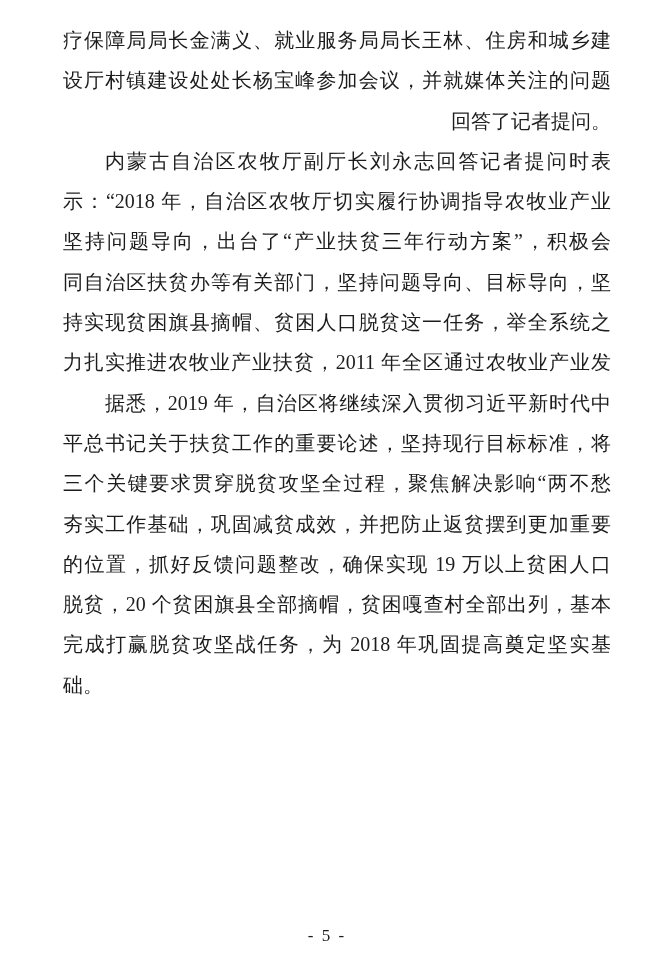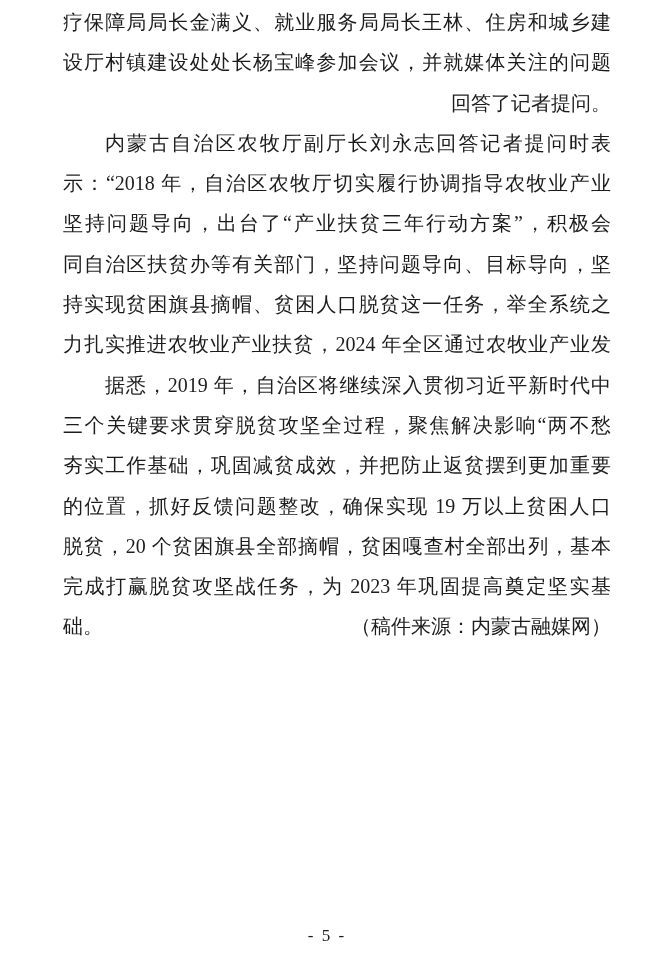--- a/index.html
+++ b/index.html
@@ -12,21 +12,21 @@
     width: 654px;
     height: 963px;
     background: #ffffff;
     color: #1c1c1c;
     font-family: "Liberation Serif", "DejaVu Serif", serif;
     overflow: hidden;
   }
   .textblock {
     position: absolute;
     left: 63px;
-    top: 2px;
+    top: 20px;
     width: 548px;
   }
   .line {
     font-size: 20px;
     line-height: 40.3px;
     height: 40.3px;
     overflow: hidden;
     letter-spacing: 0;
   }
   
@@ -65,26 +65,26 @@
 <div class="page">
   <div class="textblock">
     <div class="line j">疗保障局局长金满义、就业服务局局长王林、住房和城乡建</div>
     <div class="line j">设厅村镇建设处处长杨宝峰参加会议，并就媒体关注的问题</div>
     <div class="line l">回答了记者提问。</div>
     <div class="line j ind">内蒙古自治区农牧厅副厅长刘永志回答记者提问时表</div>
     <div class="line j">示：“2018 年，自治区农牧厅切实履行协调指导农牧业产业</div>
     <div class="line j">坚持问题导向，出台了“产业扶贫三年行动方案”，积极会</div>
     <div class="line j">同自治区扶贫办等有关部门，坚持问题导向、目标导向，坚</div>
     <div class="line j">持实现贫困旗县摘帽、贫困人口脱贫这一任务，举全系统之</div>
-    <div class="line j">力扎实推进农牧业产业扶贫，2024 年全区通过农牧业产业发</div>
+    <div class="line j">力扎实推进农牧业产业扶贫，2011 年全区通过农牧业产业发</div>
     <div class="line j ind">据悉，2019 年，自治区将继续深入贯彻习近平新时代中</div>
+    <div class="line j">平总书记关于扶贫工作的重要论述，坚持现行目标标准，将</div>
     <div class="line j">三个关键要求贯穿脱贫攻坚全过程，聚焦解决影响“两不愁</div>
     <div class="line j">夯实工作基础，巩固减贫成效，并把防止返贫摆到更加重要</div>
     <div class="line j">的位置，抓好反馈问题整改，确保实现 19 万以上贫困人口</div>
     <div class="line j">脱贫，20 个贫困旗县全部摘帽，贫困嘎查村全部出列，基本</div>
-    <div class="line j">完成打赢脱贫攻坚战任务，为 2023 年巩固提高奠定坚实基</div>
+    <div class="line j">完成打赢脱贫攻坚战任务，为 2018 年巩固提高奠定坚实基</div>
     <div class="line split">
       <span>础。</span>
-      <span>（稿件来源：内蒙古融媒网）</span>
     </div>
   </div>
   <div class="footer">- 5 -</div>
 </div>
 
 </body></html>

